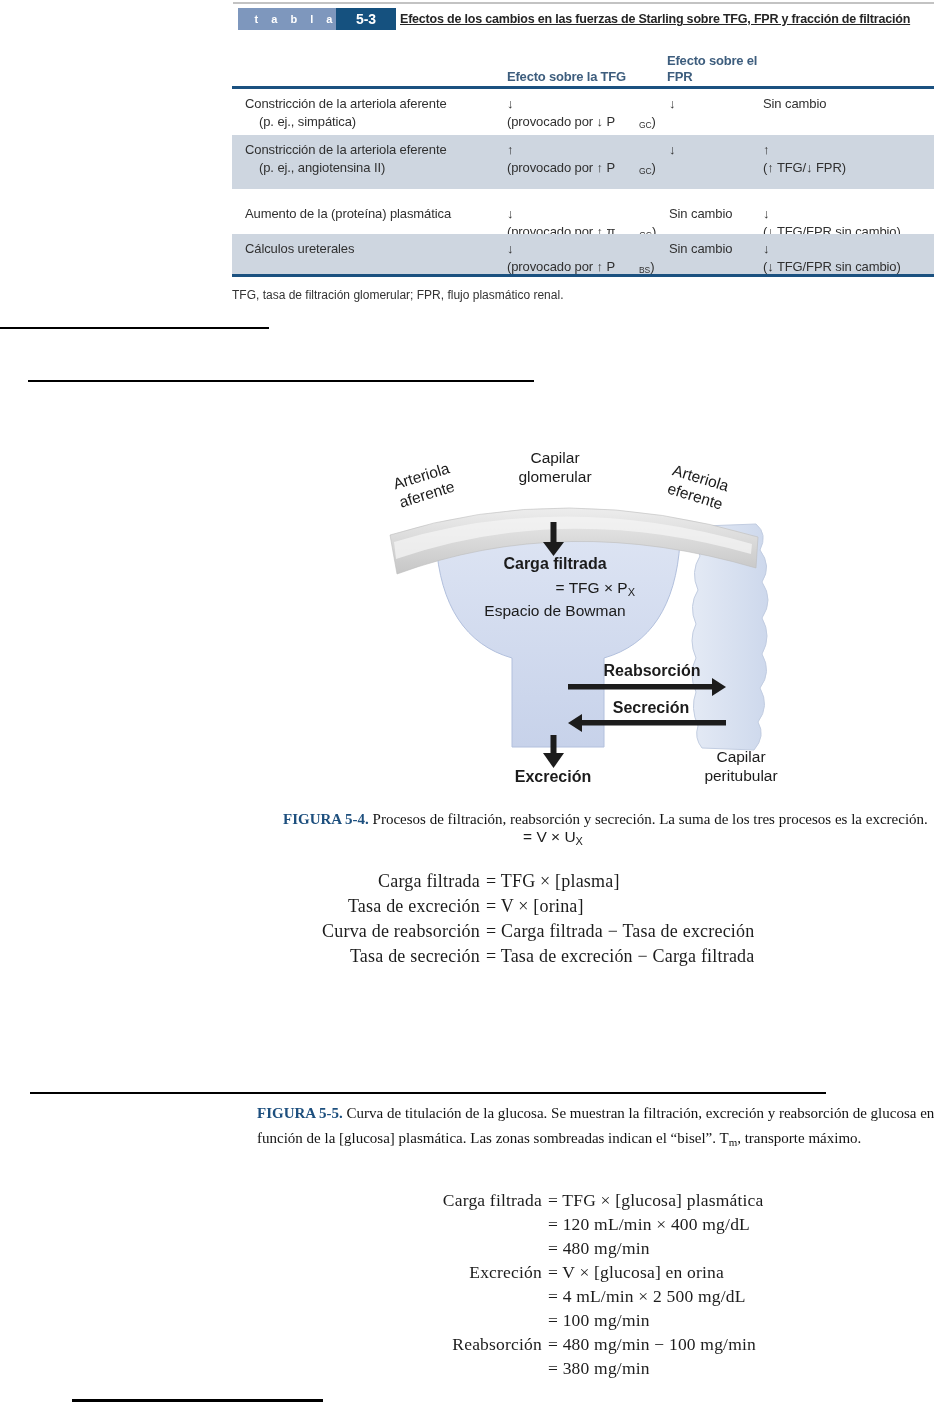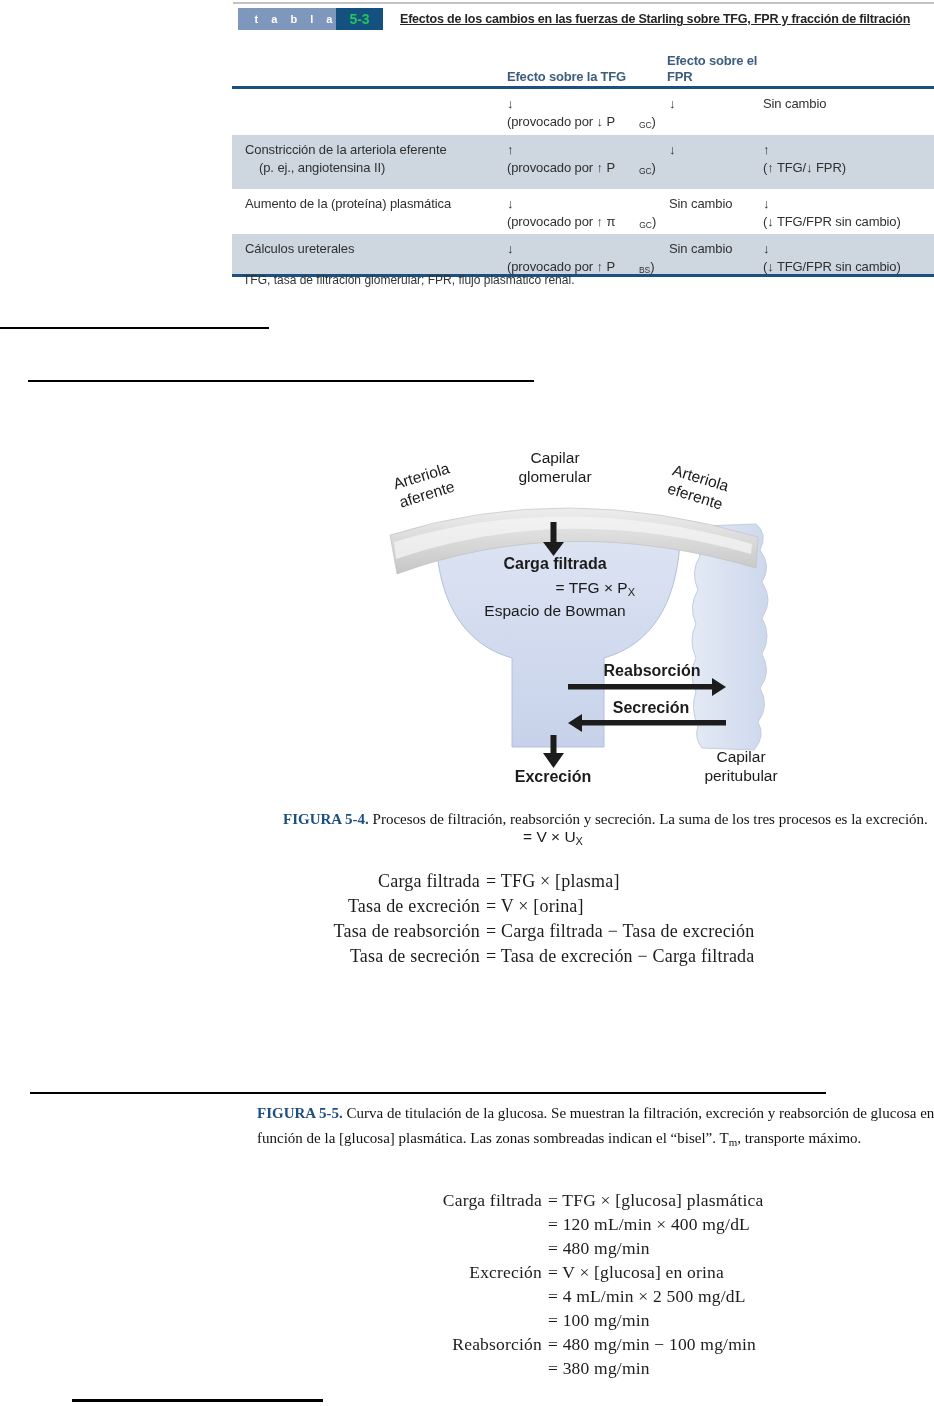--- a/index.html
+++ b/index.html
@@ -3,40 +3,40 @@
 <meta charset="utf-8">
 <style>
   html,body{margin:0;padding:0;background:#fff;}
   .page{position:relative;width:934px;height:1406px;background:#ffffff;overflow:hidden;
         font-family:"Liberation Sans",sans-serif;}
 
   
   .topline{position:absolute;left:233px;top:2px;width:701px;height:2px;background:#c3c3c3;}
   .tab-word{position:absolute;left:238px;top:8px;width:116px;height:22px;background:#7e97bd;
             color:#fff;font-weight:bold;font-size:11px;letter-spacing:5px;text-align:center;line-height:22px;}
-  .tab-num{position:absolute;left:336px;top:8px;width:47px;height:22px;background:#15517f;
-           color:#22c55e;font-weight:bold;font-size:14px;text-align:center;line-height:22px;}
+  .tab-num{position:absolute;left:336px;top:8px;width:60px;height:22px;background:#15517f;
+           color:#ffffff;font-weight:bold;font-size:14px;text-align:center;line-height:22px;}
   .tab-title{position:absolute;left:400px;top:8px;height:22px;line-height:22px;font-size:12.5px;
              font-weight:bold;color:#252525;white-space:nowrap;letter-spacing:-0.2px;text-decoration:underline;}
   .th{position:absolute;display:flex;align-items:flex-end;top:44px;height:40px;font-weight:bold;
       font-size:13px;line-height:15.5px;color:#3d5d7d;letter-spacing:-0.2px;}
   .th2{left:507px;width:150px}.th3{left:667px;width:92px}.th4{left:763px;width:168px}
   .rule-navy{position:absolute;left:232px;width:702px;height:3px;background:#1b5180;}
   .rt{top:86px}.rb{top:274px}
   .row{position:absolute;left:232px;width:702px;}
   .r1{top:89px;height:46px}.r2{top:135px;height:54px;background:#ced6e0}
-  .r3{top:189px;height:45px}.r4{top:234px;height:40px;background:#ced6e0}
+  .r3{top:199px;height:45px}.r4{top:234px;height:40px;background:#ced6e0}
   .c{position:absolute;top:6px;font-size:13px;line-height:17.5px;color:#303030;letter-spacing:-0.1px;}
   .c1{left:13px;width:256px}
   .c1 .l2{padding-left:14px}
   .c2{left:275px;width:168px}
   .c3{left:437px;width:90px}
   .c4{left:531px;width:170px}
   .subsm{font-size:8.5px;vertical-align:-2.5px;padding-left:24px;}
-  .footnote{position:absolute;left:232px;top:273px;font-size:12px;color:#333;margin-left:11px;}
+  .footnote{position:absolute;left:232px;top:288px;font-size:12px;color:#333;}
 
   
   .hr{position:absolute;background:#000;}
   .hrA{left:0;top:327px;width:269px;height:2px;}
   .hrB{left:28px;top:380px;width:506px;height:2px;}
   .hrC{left:30px;top:1092px;width:796px;height:2px;}
   .hrD{left:72px;top:1399px;width:251px;height:3px;}
 
   
   .fig{position:absolute;left:360px;top:438px;width:440px;height:380px;}
@@ -79,20 +79,24 @@
 
   <div class="th th2">
       <span>Efecto sobre la TFG</span>
     </div>
   <div class="th th3">
       <span>Efecto sobre el FPR</span>
     </div>
   <div class="rule-navy rt"></div>
 
   <div class="row r1">
+    <div class="c c1">
+      <div class="l1">Constricción de la arteriola aferente</div>
+      <div class="l2">(p. ej., simpática)</div>
+    </div>
     <div class="c c2">
       <div>↓</div>
       <div><span>(provocado por ↓ P</span><span class="subsm">GC</span><span>)</span></div>
     </div>
     <div class="c c3">↓</div>
     <div class="c c4">
       <div>Sin cambio</div>
       <div></div>
     </div>
   </div>
@@ -210,21 +214,21 @@
   <div class="caption cap54">
     <span class="figlabel">FIGURA 5-4.</span>
     <span>Procesos de filtración, reabsorción y secreción. La suma de los tres procesos es la excreción.</span>
   </div>
 
   <div class="eq eq1">
     <div class="lhs">Carga filtrada</div>
     <div class="rhs">= TFG × [plasma]</div>
     <div class="lhs">Tasa de excreción</div>
     <div class="rhs">= V × [orina]</div>
-    <div class="lhs">Tasa de reabsorción</div>
+    <div class="lhs">Curva de reabsorción</div>
     <div class="rhs">= Carga filtrada − Tasa de excreción</div>
     <div class="lhs">Tasa de secreción</div>
     <div class="rhs">= Tasa de excreción − Carga filtrada</div>
   </div>
 
   <div class="hr hrC"></div>
 
   <div class="caption cap55">
     <span class="figlabel">FIGURA 5-5.</span>
     <span>Curva de titulación de la glucosa. Se muestran la filtración, excreción y reabsorción de glucosa en función de la [glucosa] plasmática. Las zonas sombreadas indican el “bisel”. T</span><span class="subx">m</span><span>, transporte máximo.</span>

